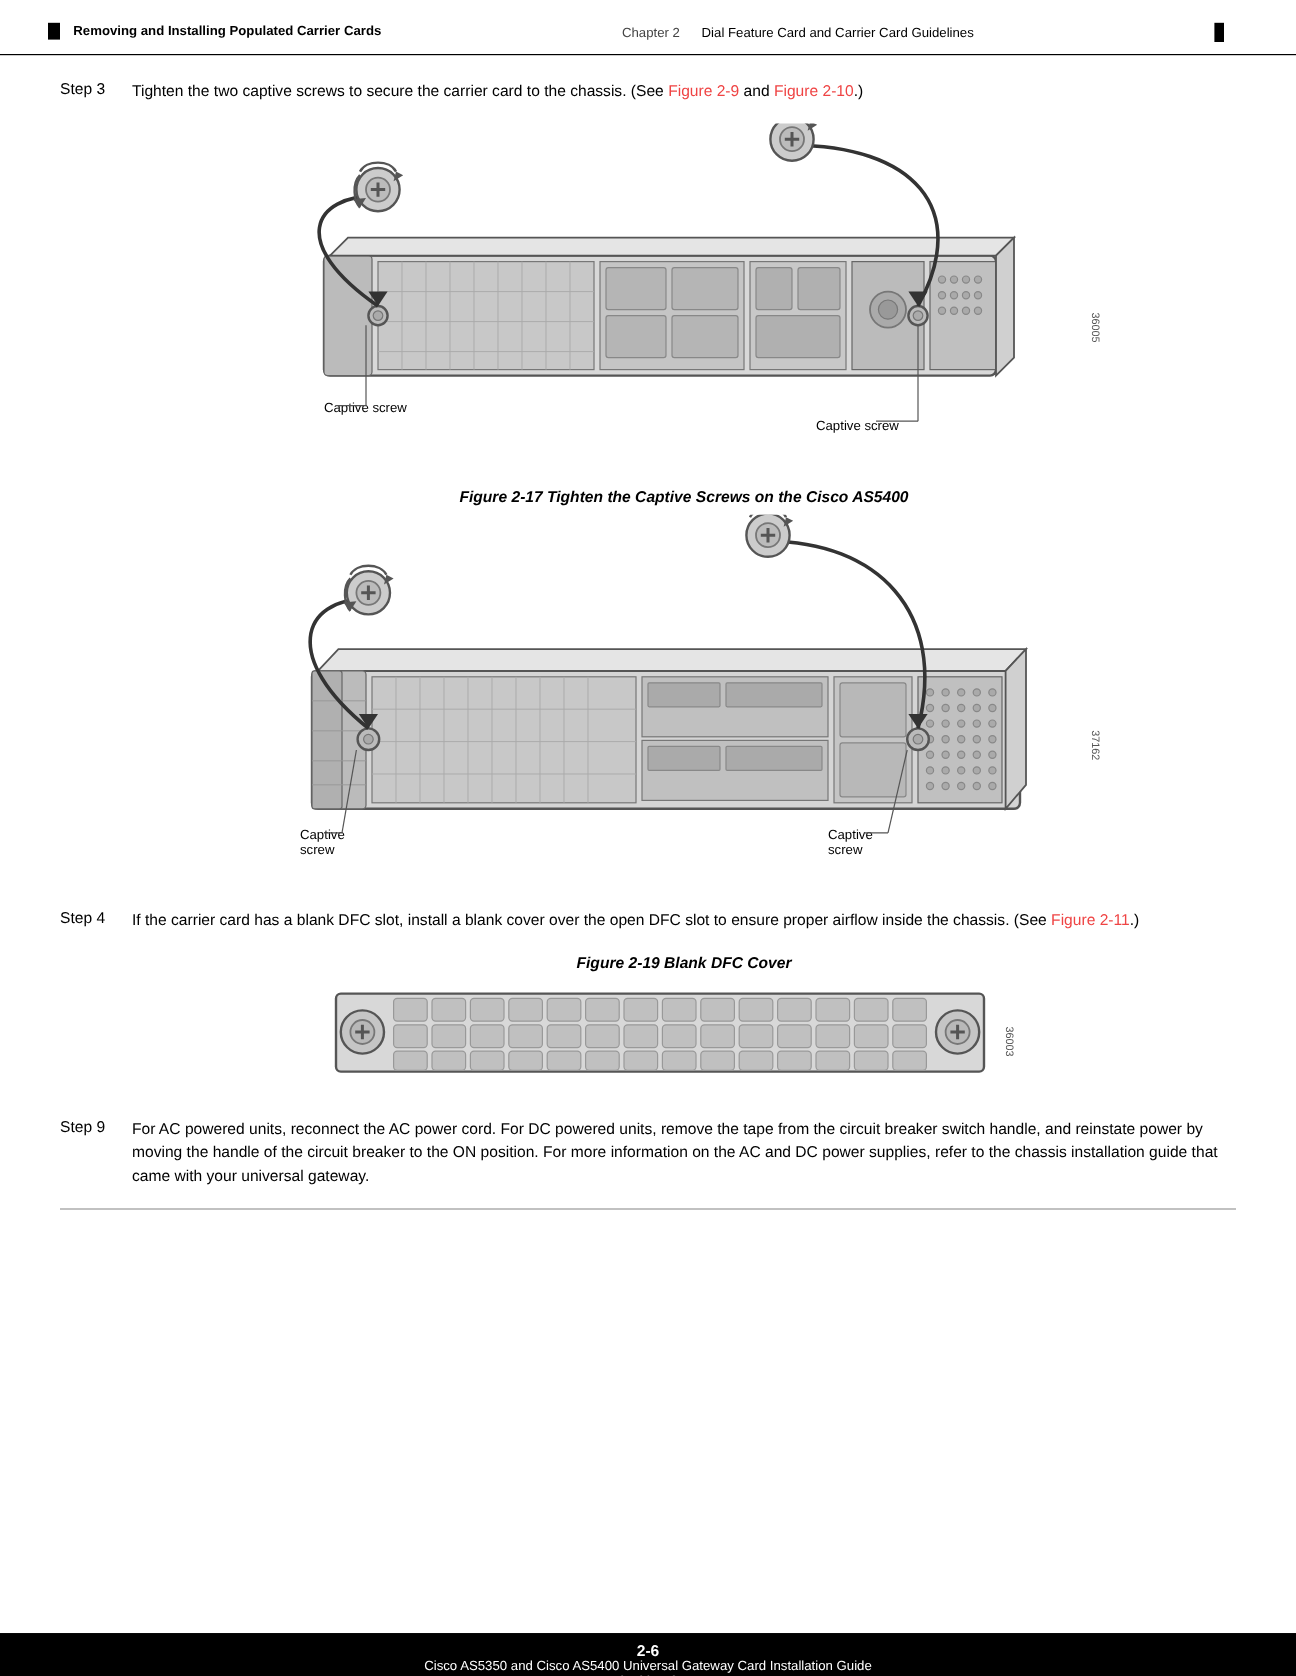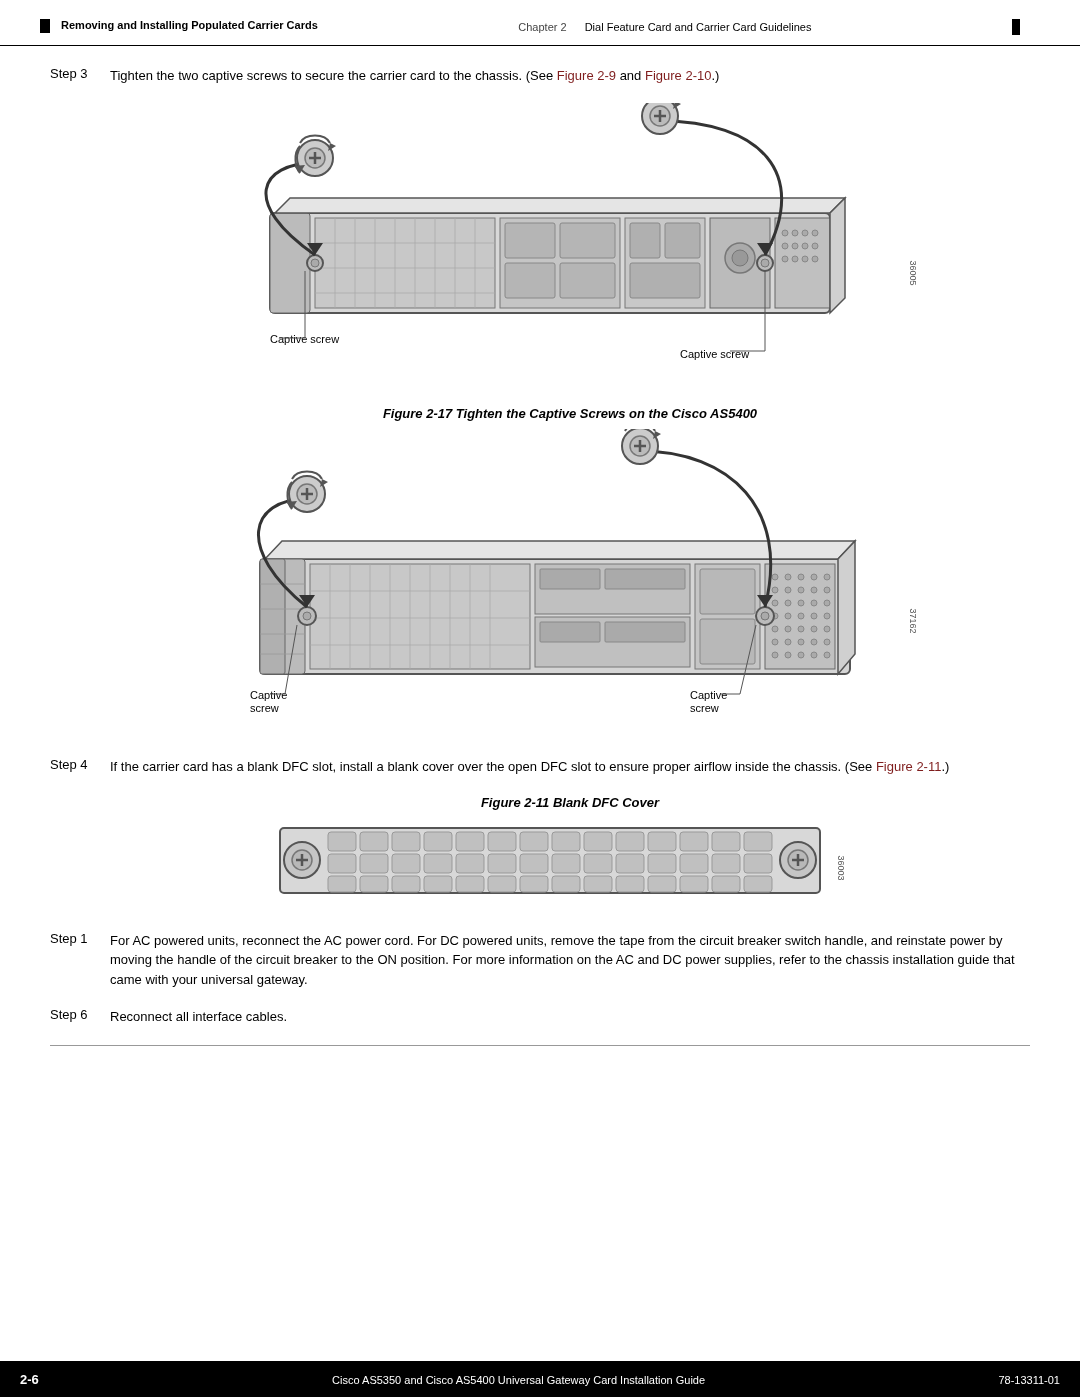--- a/index.html
+++ b/index.html
@@ -57,21 +57,21 @@
       min-width: 60px;
       padding-top: 0;
       font-size: 13px;
     }
     .step-text {
       flex: 1;
       font-size: 13px;
       line-height: 1.5;
     }
     .step-text a, .link {
-      color: #7f1d1d;
+      color: #ef4444;
       text-decoration: none;
     }
 
     
     .figure-container {
       margin: 12px 0 20px 60px;
     }
     .figure-caption {
       font-style: italic;
       font-weight: bold;
@@ -87,20 +87,21 @@
       left: 0;
       right: 0;
       border-top: 1px solid #000;
       background: #000;
       color: #fff;
       display: flex;
       justify-content: space-between;
       align-items: center;
       padding: 6px 20px;
       height: 36px;
+      flex-direction: column;
     }
     .footer-page-num {
       font-weight: bold;
       font-size: 13px;
       color: #fff;
     }
     .footer-center {
       font-size: 11px;
       color: #fff;
       text-align: center;
@@ -383,21 +384,21 @@
   </div>
 
   <div class="step-row">
     <div class="step-label">Step 4</div>
     <div class="step-text">
       <span>If the carrier card has a blank DFC slot, install a blank cover over the open DFC slot to ensure proper airflow inside the chassis. (See </span><a class="link">Figure 2-11</a><span>.)</span>
     </div>
   </div>
 
   <div class="figure-container">
-    <div class="figure-caption">Figure 2-11    Blank DFC Cover</div>
+    <div class="figure-caption">Figure 2-19    Blank DFC Cover</div>
     <div style="position:relative; width:600px; margin:0 auto;">
       <svg width="580" height="90">
 
         <rect x="10" y="10" width="540" height="65" rx="4" ry="4" fill="#d8d8d8" stroke="#555" stroke-width="2"></rect>
 
         <circle cx="32" cy="42" r="18" fill="#c5c5c5" stroke="#555" stroke-width="2"></circle>
         <circle cx="32" cy="42" r="10" fill="#b8b8b8" stroke="#777" stroke-width="1.5"></circle>
         <line x1="26" y1="42" x2="38" y2="42" stroke="#555" stroke-width="2.5"></line>
         <line x1="32" y1="36" x2="32" y2="48" stroke="#555" stroke-width="2.5"></line>
 
@@ -450,28 +451,24 @@
         <rect x="410" y="58" width="28" height="16" rx="3" fill="#c0c0c0" stroke="#999" stroke-width="1"></rect>
         <rect x="442" y="58" width="28" height="16" rx="3" fill="#c0c0c0" stroke="#999" stroke-width="1"></rect>
         <rect x="474" y="58" width="28" height="16" rx="3" fill="#c0c0c0" stroke="#999" stroke-width="1"></rect>
 
         <text x="568" y="50" font-size="9" fill="#555" transform="rotate(90,568,50)" text-anchor="middle">36003</text>
       </svg>
     </div>
   </div>
 
   <div class="step-row">
-    <div class="step-label">Step 1</div>
+    <div class="step-label">Step 9</div>
     <div class="step-text">For AC powered units, reconnect the AC power cord. For DC powered units, remove the tape from the circuit breaker switch handle, and reinstate power by moving the handle of the circuit breaker to the ON position. For more information on the AC and DC power supplies, refer to the chassis installation guide that came with your universal gateway.</div>
   </div>
 
-  <div class="step-row">
-    <div class="step-label">Step 6</div>
-    <div class="step-text">Reconnect all interface cables.</div>
-  </div>
 
   <hr class="horizontal-rule">
 
 </div>
 
 <div class="page-footer">
   <div class="footer-page-num">2-6</div>
   <div class="footer-center">Cisco AS5350 and Cisco AS5400 Universal Gateway Card Installation Guide</div>
   <div class="footer-right">78-13311-01</div>
 </div>

